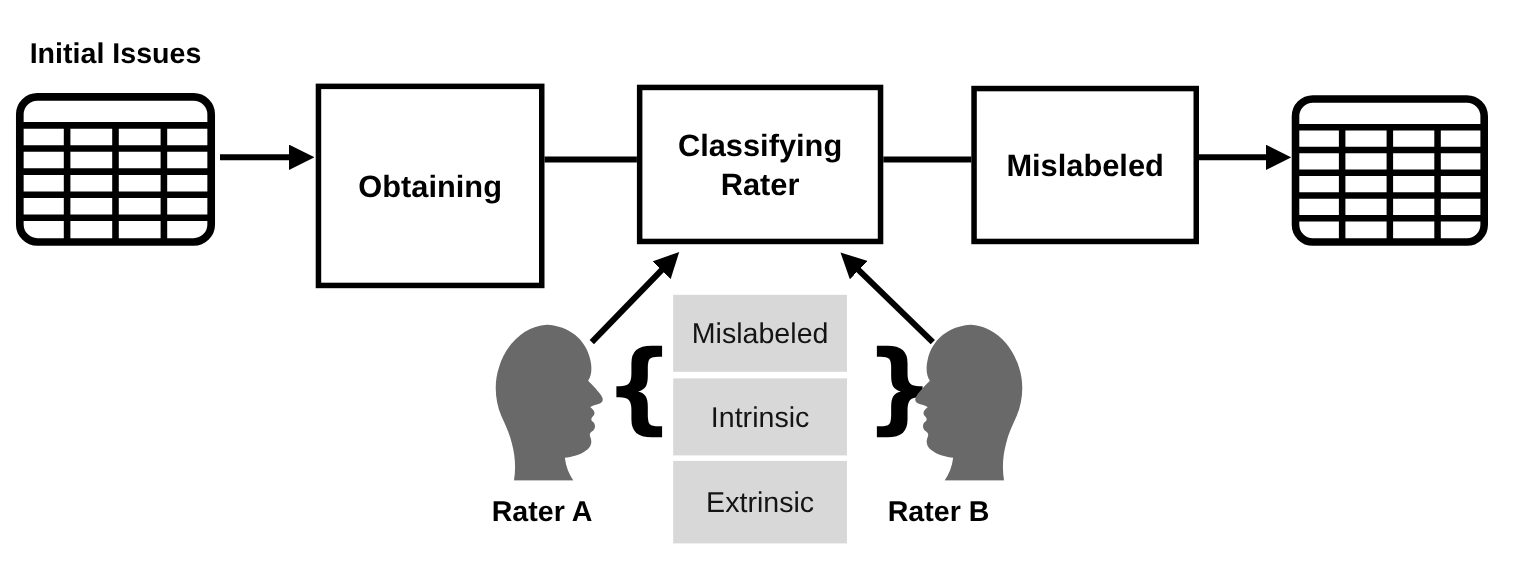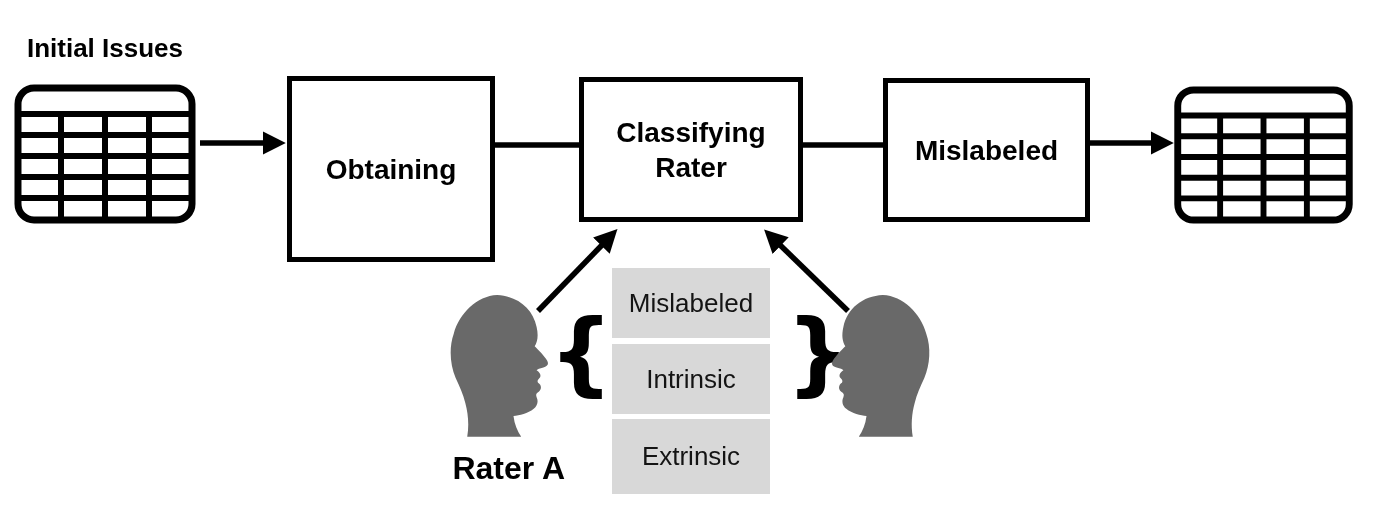--- a/index.html
+++ b/index.html
@@ -60,23 +60,23 @@
     font-family: "DejaVu Sans", sans-serif;
     font-weight: bold;
     font-size: 90px;
     line-height: 98px;
     color: #000000;
   }
   .rater-label {
     position: absolute;
     z-index: 3;
     font-weight: bold;
-    font-size: 32px;
+    font-size: 26px;
     color: #000000;
-    text-align: right;
+    text-align: left;
   }
 </style>
 </head>
 <body>
 
 <div class="canvas">
 
   <svg class="overlay" width="1386" height="510" viewBox="0 0 1386 510">
     <defs>
       <marker id="ah" viewBox="0 0 10 10" refX="1" refY="5" markerWidth="4.2" markerHeight="4.2" orient="auto">
@@ -157,14 +157,15 @@
       <path style="fill:var(--head-gray,#696969)" d="M52,3 C73,4 89,17 93,36 C95,45 94,51 91,56 C95,60 101,66 104,71
            C106,75 104,77 100,78 C96,79 94,79.5 93,81 C97,83.5 98,87 96,89
            C94,91 93.5,92 94.5,94 C98,96 98.5,100.5 95.5,103 C92.5,105 92,106 93,109
            C95,113 94,118 90,121 C84,126 75,128 69,128.5 C70,137 73,144 77,150
            L21,150 C23,138 22,126 19,115 C17,106 13,98 9,89 C3,75 2,57 7,43
            C13,22 31,4 52,3 Z"></path>
     </g>
   </svg>
 
   <div class="rater-label" style="left:447px; top:450px; width:118px;">Rater A</div>
+  <div class="rater-label" style="left:807px; top:450px; width:118px;">Rater B</div>
 
 </div>
 
 </body></html>

